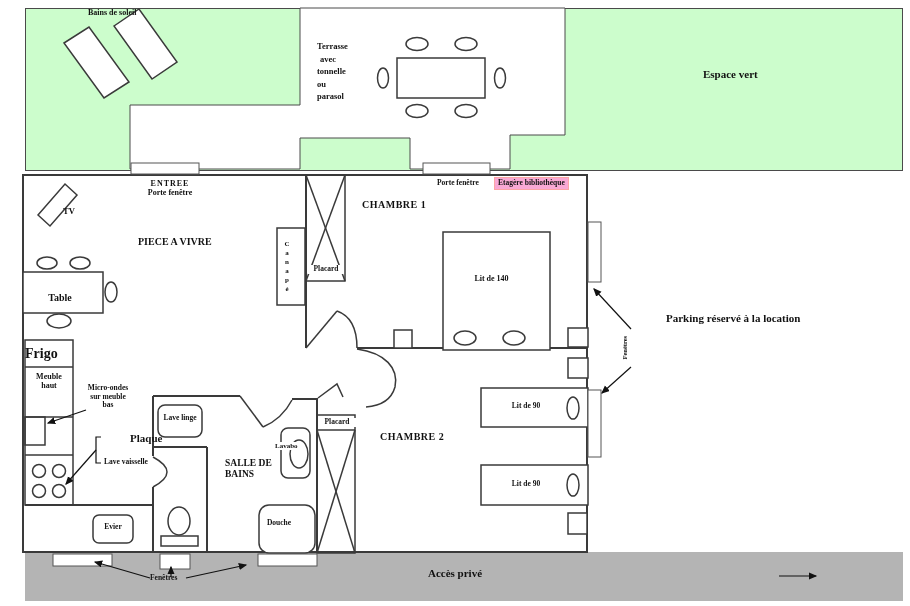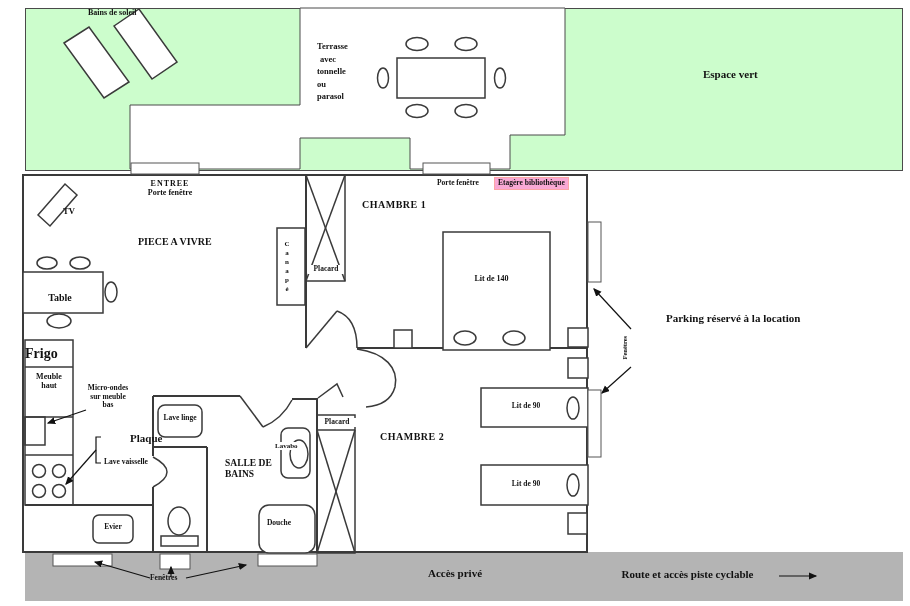--- a/index.html
+++ b/index.html
@@ -240,16 +240,15 @@
 
   <div class="lbl c" style="left:481px;top:402px;width:90px;font-size:7.5px;">Lit de 90</div>
 
   <div class="lbl c" style="left:481px;top:480px;width:90px;font-size:7.5px;">Lit de 90</div>
 
   <div class="lbl" style="left:150px;top:574px;font-size:7.5px;">Fenêtres</div>
 
   <div class="lbl c" style="left:400px;top:567px;width:110px;font-size:11px;">Accès privé</div>
 
   <div class="lbl c" style="left:595px;top:567px;width:185px;font-size:11px;line-height:15px;">
-    <div>Route et accès piste cyclable</div>
   </div>
 
 </div>
 
 </body></html>

